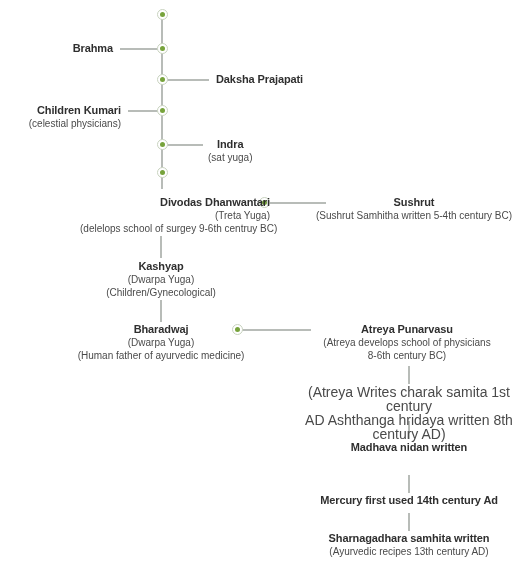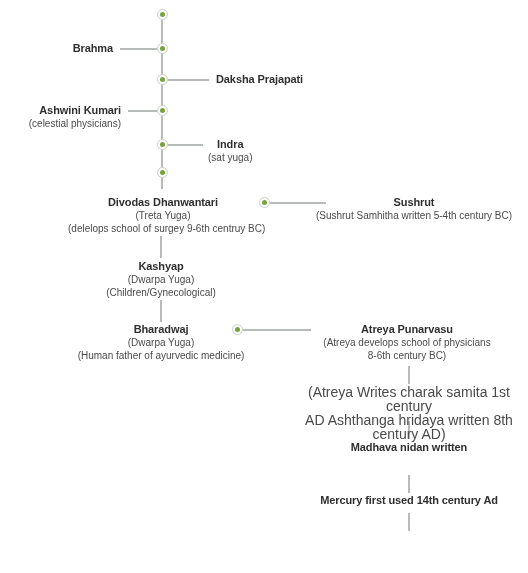--- a/index.html
+++ b/index.html
@@ -108,36 +108,36 @@
 
   <div class="node" style="left:156.5px; top:74px;"></div>
   <div class="hline" style="left:163px; top:78.5px; width:46px;"></div>
   <div class="lbl left" style="left:216px; top:72px;">
     <div class="title">Daksha Prajapati</div>
   </div>
 
   <div class="node" style="left:156.5px; top:105px;"></div>
   <div class="hline" style="left:128px; top:109.5px; width:32px;"></div>
   <div class="lbl right" style="right:407px; top:103px;">
-    <div class="title">Ashwini Kumari</div>
+    <div class="title">Children Kumari</div>
     <div class="sub">(celestial physicians)</div>
   </div>
 
   <div class="node" style="left:156.5px; top:139px;"></div>
   <div class="hline" style="left:163px; top:143.5px; width:40px;"></div>
   <div class="lbl center" style="left:208px; top:137px;text-align:center;">
     <div class="title">Indra</div>
     <div class="sub">(sat yuga)</div>
   </div>
 
   <div class="node" style="left:156.5px; top:167px;"></div>
 
   <div class="node" style="left:258.5px; top:197px;"></div>
   <div class="hline" style="left:266px; top:201.5px; width:60px;"></div>
-  <div class="lbl center" style="left:68px; top:195px; width:190px;">
+  <div class="lbl center" style="left:80px; top:195px; width:190px;text-align:right;">
     <div class="title">Divodas Dhanwantari</div>
     <div class="sub">(Treta Yuga)</div>
     <div class="sub">(delelops school of surgey 9-6th centruy BC)</div>
   </div>
 
   <div class="lbl center" style="left:300px; top:195px; width:228px;">
     <div class="title">Sushrut</div>
     <div class="sub">(Sushrut Samhitha written 5-4th century BC)</div>
   </div>
 
@@ -179,14 +179,18 @@
   </div>
 
   <div class="vline" style="left:408px; top:475px; height:18px;"></div>
 
   <div class="lbl center" style="left:290px; top:493px; width:238px;">
     <div class="title">Mercury first used 14th century Ad</div>
   </div>
 
   <div class="vline" style="left:408px; top:513px; height:18px;"></div>
 
+  <div class="lbl center" style="left:290px; top:531px; width:238px;">
+    <div class="title">Sharnagadhara samhita written</div>
+    <div class="sub">(Ayurvedic recipes 13th century AD)</div>
+  </div>
 
 </div>
 
 </body></html>

